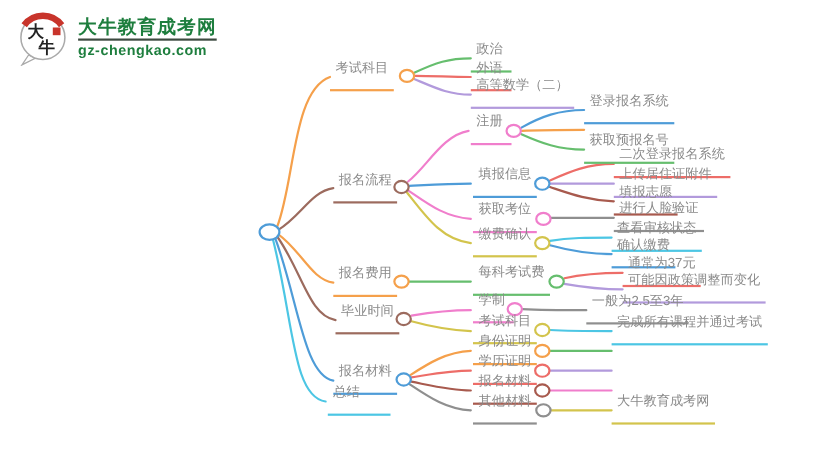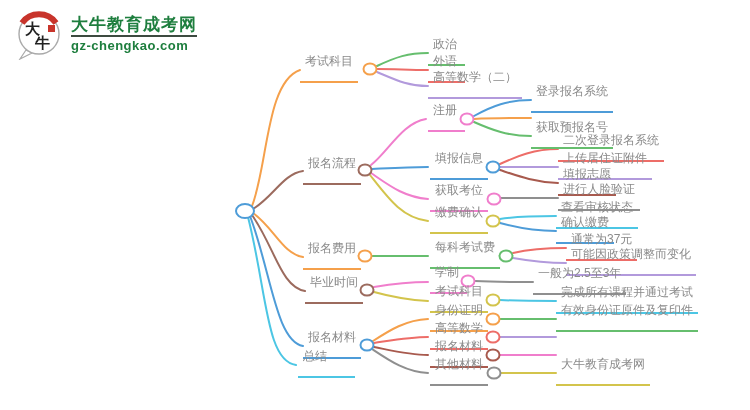--- a/index.html
+++ b/index.html
@@ -144,19 +144,18 @@
   <div class="lbl c-green" style="left:430px;top:240px">每科考试费</div>
   <div class="lbl c-red" style="left:566px;top:232px">通常为37元</div>
   <div class="lbl c-purple" style="left:566px;top:247px">可能因政策调整而变化</div>
 
   <div class="lbl c-pink pr8" style="left:430px;top:265px">学制</div>
   <div class="lbl c-yellow" style="left:430px;top:284px">考试科目</div>
   <div class="lbl c-gray" style="left:533px;top:266px">一般为2.5至3年</div>
   <div class="lbl c-cyan" style="left:556px;top:285px">完成所有课程并通过考试</div>
 
   <div class="lbl c-orange" style="left:430px;top:303px">身份证明</div>
-  <div class="lbl c-red" style="left:430px;top:321px">高等数学</div>
+  <div class="lbl c-red" style="left:430px;top:321px">学历证明</div>
   <div class="lbl c-brown2" style="left:430px;top:339px">报名材料</div>
   <div class="lbl c-gray" style="left:430px;top:357px">其他材料</div>
-  <div class="lbl c-green" style="left:556px;top:303px">有效身份证原件及复印件</div>
   <div class="lbl c-yellow" style="left:556px;top:357px">大牛教育成考网</div>
 
 </div>
 
 </body></html>

